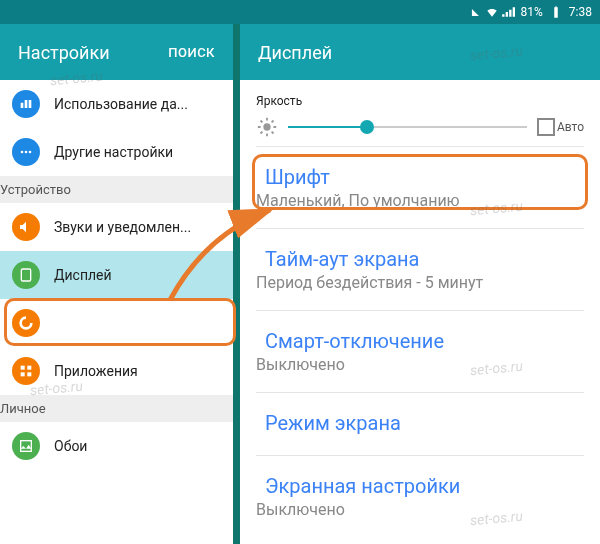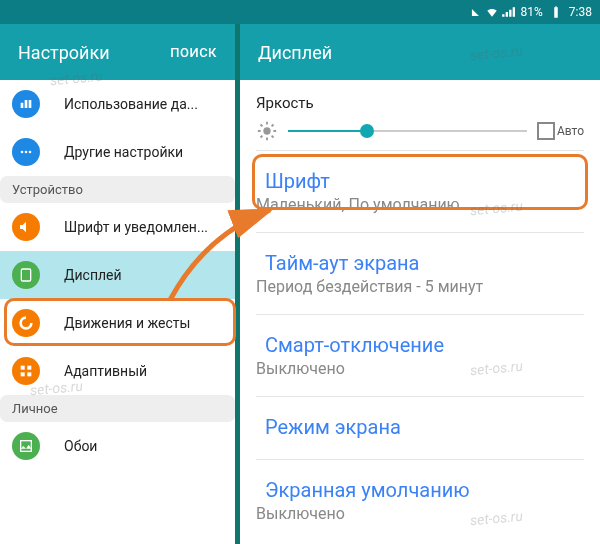--- a/index.html
+++ b/index.html
@@ -4,38 +4,38 @@
 <style>
   * { margin: 0; padding: 0; box-sizing: border-box; font-family: Roboto, Arial, sans-serif; }
   body { width: 600px; height: 544px; background: #fff; overflow: hidden; position: relative; }
 
   .status-bar { height: 24px; background: #0d7d85; color: #fff; display: flex; justify-content: flex-end; align-items: center; padding: 0 8px; font-size: 12px; gap: 6px; }
   .status-bar .icons { display: flex; gap: 2px; align-items: center; }
   .status-bar svg { width: 14px; height: 14px; fill: #fff; }
 
   .main { display: flex; height: calc(100% - 24px); }
 
-  .left-panel { width: 240px; display: flex; flex-direction: column; border-right: 5px solid #0f766e; }
+  .left-panel { width: 240px; display: flex; flex-direction: column; border-right: 7px solid #0f766e; }
   .left-header { height: 56px; background: #149faa; color: #fff; display: flex; align-items: center; justify-content: space-between; padding: 0 18px; }
   .left-header .title { font-size: 18px; font-weight: 400; }
   .left-header .search { font-size: 13px; font-weight: 500; letter-spacing: 0.5px; }
 
   .nav-list { flex: 1; overflow: hidden; }
-  .section-header { background: #eeeeee; color: #555; font-size: 13px; padding: 6px 12px; border-radius: 7px; }
-  .nav-item { display: flex; align-items: center; height: 48px; padding: 0 12px; gap: 24px; font-size: 14px; color: #222; position: relative; }
+  .section-header { background: #eeeeee; color: #555; font-size: 13px; padding: 6px 0; }
+  .nav-item { display: flex; align-items: center; height: 48px; padding: 0 12px; gap: 14px; font-size: 14px; color: #222; position: relative; }
   .nav-item .icon-wrap { width: 28px; height: 28px; border-radius: 50%; display: flex; align-items: center; justify-content: center; flex-shrink: 0; }
   .nav-item .icon-wrap svg { width: 16px; height: 16px; fill: #fff; }
   .nav-item.active { background: #b2e6ec; }
   .nav-item .label { white-space: nowrap; overflow: hidden; text-overflow: ellipsis; }
 
   .right-panel { flex: 1; display: flex; flex-direction: column; }
   .right-header { height: 56px; background: #149faa; color: #fff; display: flex; align-items: center; padding: 0 18px; font-size: 18px; }
   .content { flex: 1; padding: 14px 16px 0 16px; overflow: hidden; }
   .brightness-block { margin-bottom: 8px; }
-  .brightness-block .label { font-size: 15px; color: #222; margin-bottom: 8px; }
+  .brightness-block .label { font-size: 12px; color: #222; margin-bottom: 8px; }
   .brightness-row { display: flex; align-items: center; gap: 10px; }
   .brightness-row svg { width: 22px; height: 22px; fill: #999; flex-shrink: 0; }
   .slider { flex: 1; position: relative; height: 20px; display: flex; align-items: center; }
   .track { height: 2px; width: 100%; background: #ccc; position: absolute; }
   .track-fill { height: 2px; background: #13a7b2; position: absolute; left: 0; width: 33%; }
   .thumb { width: 14px; height: 14px; background: #13a7b2; border-radius: 50%; position: absolute; left: 33%; transform: translateX(-50%); }
   .auto-col { display: flex; align-items: center; gap: 2px; font-size: 12px; color: #555; }
   .checkbox { width: 18px; height: 18px; border: 2px solid #888; }
 
   .divider { height: 1px; background: #e5e5e5; margin: 8px 0; }
@@ -99,48 +99,47 @@
           </span>
         <span class="label">Другие настройки</span>
       </div>
       <div class="section-header">Устройство</div>
       <div class="nav-item">
         <span class="icon-wrap" style="background:#f57c00">
             <svg viewBox="0 0 24 24">
               <path d="M3 9v6h4l5 5V4L7 9z"></path>
             </svg>
           </span>
-        <span class="label">Шрифт и уведомлен...</span>
+        <span class="label">Звуки и уведомлен...</span>
       </div>
       <div class="nav-item active">
         <span class="icon-wrap" style="background:#4caf50">
             <svg viewBox="0 0 24 24">
               <rect x="5" y="3" width="14" height="18" rx="2" fill="none" stroke="#fff" stroke-width="2"></rect>
             </svg>
           </span>
         <span class="label">Дисплей</span>
       </div>
       <div class="nav-item">
         <span class="icon-wrap" style="background:#f57c00">
             <svg viewBox="0 0 24 24">
               <path d="M12 2a10 10 0 1 0 10 10h-4a6 6 0 1 1-6-6z"></path>
             </svg>
           </span>
-        <span class="label">Движения и жесты</span>
       </div>
       <div class="nav-item">
         <span class="icon-wrap" style="background:#f57c00">
             <svg viewBox="0 0 24 24">
               <rect x="4" y="4" width="6" height="6"></rect>
               <rect x="14" y="4" width="6" height="6"></rect>
               <rect x="4" y="14" width="6" height="6"></rect>
               <rect x="14" y="14" width="6" height="6"></rect>
             </svg>
           </span>
-        <span class="label">Адаптивный</span>
+        <span class="label">Приложения</span>
       </div>
       <div class="section-header">Личное</div>
       <div class="nav-item">
         <span class="icon-wrap" style="background:#4caf50">
             <svg viewBox="0 0 24 24">
               <rect x="4" y="4" width="16" height="16" fill="none" stroke="#fff" stroke-width="2"></rect>
               <path d="M4 16l4-4 4 4 4-6 4 6"></path>
             </svg>
           </span>
         <span class="label">Обои</span>
@@ -185,21 +184,21 @@
       <div class="setting-row">
         <div class="row-title">Смарт-отключение</div>
         <div class="row-sub">Выключено</div>
       </div>
       <div class="divider"></div>
       <div class="setting-row">
         <div class="row-title">Режим экрана</div>
       </div>
       <div class="divider"></div>
       <div class="setting-row">
-        <div class="row-title">Экранная умолчанию</div>
+        <div class="row-title">Экранная настройки</div>
         <div class="row-sub">Выключено</div>
       </div>
     </div>
   </div>
 </div>
 
 <div class="highlight-box hl-left"></div>
 <div class="highlight-box hl-right"></div>
 <svg class="arrow" width="140" height="110">
   <defs>

